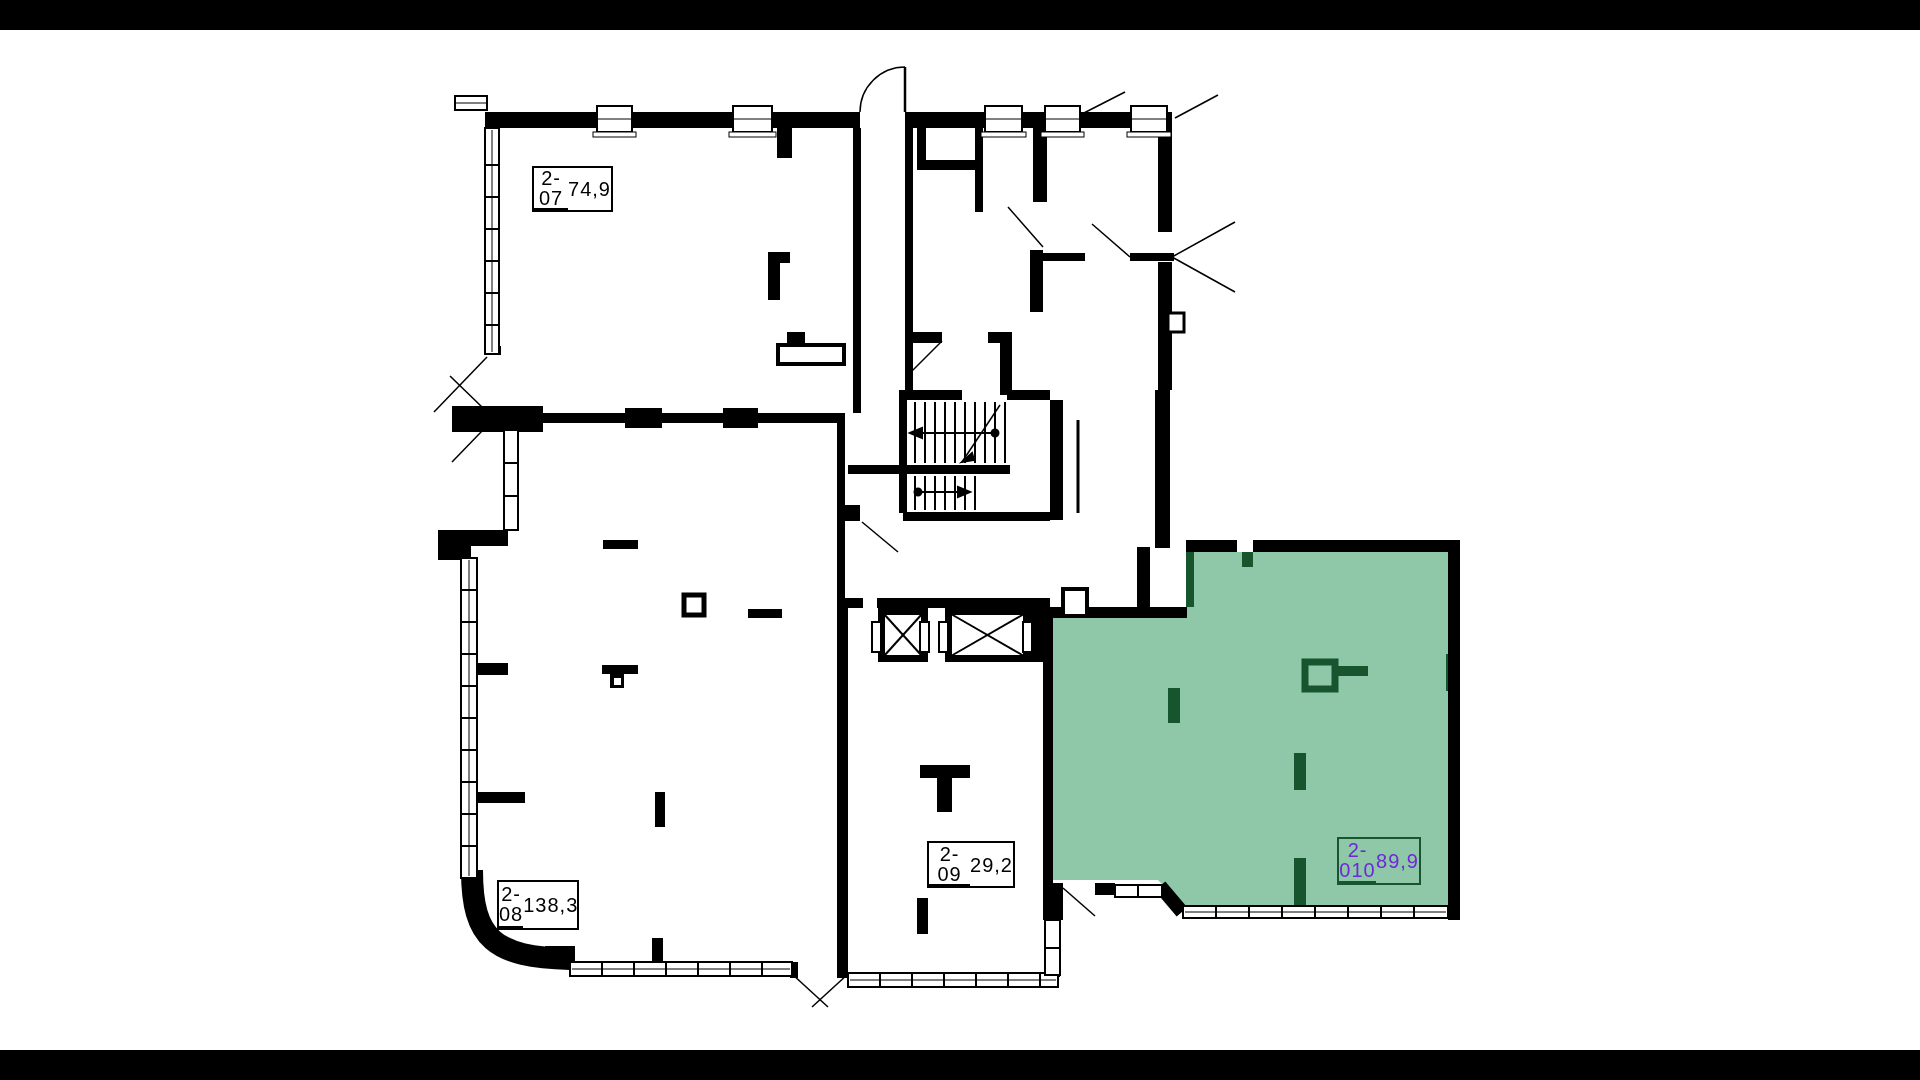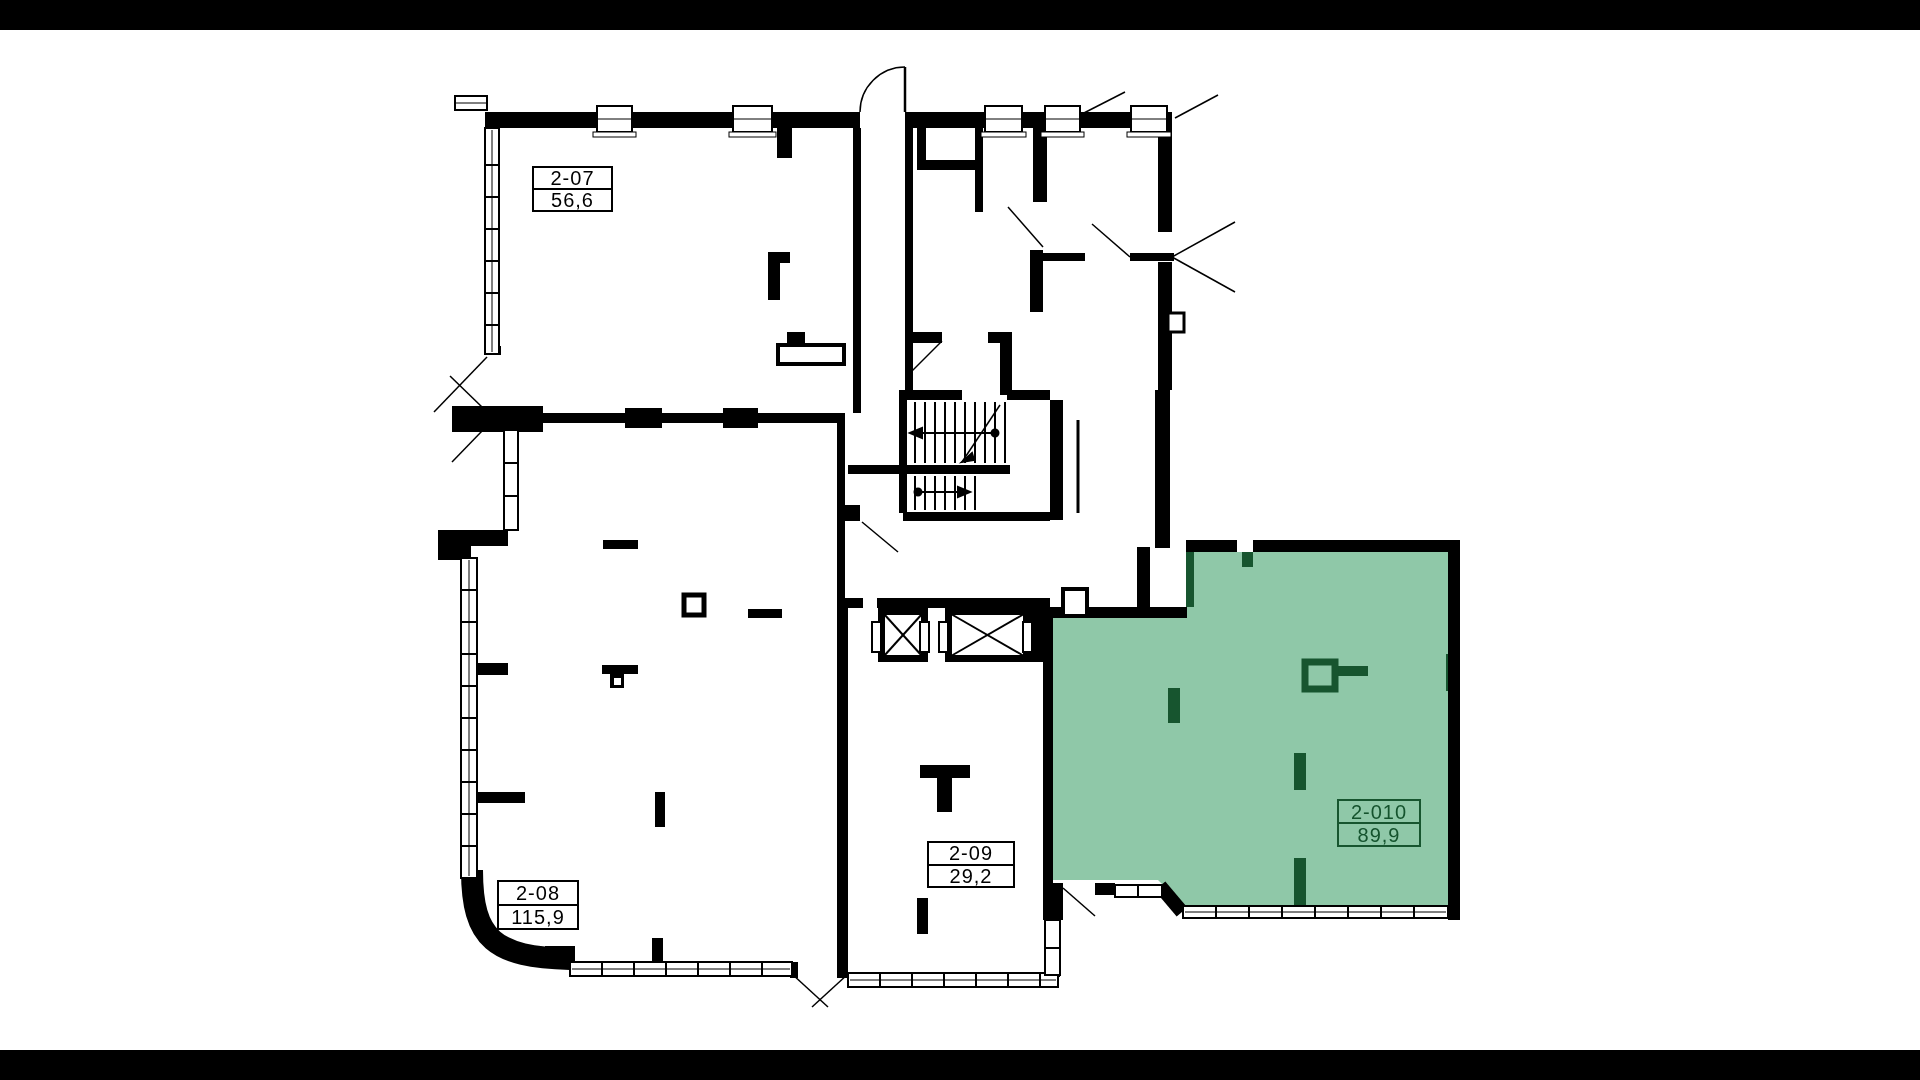--- a/index.html
+++ b/index.html
@@ -2,26 +2,26 @@
 <html><head>
 <meta charset="utf-8">
 <style>
   html,body{margin:0;padding:0;background:#000;}
   .stage{position:relative;width:1920px;height:1080px;background:#fff;overflow:hidden;
          font-family:"Liberation Sans", sans-serif;}
   .letterbox{position:absolute;left:0;width:100%;height:30px;background:#000;}
   .letterbox.top{top:0;}
   .letterbox.bottom{bottom:0;}
   svg.plan{position:absolute;left:0;top:0;width:1920px;height:1080px;}
-  .unit-label{position:absolute;display:flex;flex-direction:column;background:#fff;
+  .unit-label{position:absolute;display:flex;flex-direction:row;background:#fff;
       border:2px solid #000;color:#000;text-align:center;box-sizing:border-box;z-index:5;}
   .unit-label .row{flex:1;display:flex;align-items:center;justify-content:center;
       font-size:20px;letter-spacing:1px;line-height:1;}
   .unit-label .row.id{border-bottom:2px solid #000;}
-  .unit-label.green{background:#8fc8a8;border-color:#17552f;color:#14532d;}
+  .unit-label.green{background:#8fc8a8;border-color:#17552f;color:#6d28d9;margin-top:38px;}
   .unit-label.green .row.id{border-bottom-color:#17552f;}
 </style>
 </head>
 <body>
 
 <div class="stage">
   <div class="letterbox top"></div>
   <div class="letterbox bottom"></div>
 
   <svg class="plan" viewBox="0 0 1920 1080">
@@ -292,25 +292,25 @@
       <line x1="792" y1="974" x2="828" y2="1007"></line>
       <line x1="848" y1="974" x2="812" y2="1007"></line>
       <line x1="1063" y1="888" x2="1095" y2="916"></line>
       <line x1="1080" y1="115" x2="1125" y2="92"></line>
       <line x1="1175" y1="118" x2="1218" y2="95"></line>
     </g>
   </svg>
 
   <div class="unit-label" style="left:532px;top:166px;width:81px;height:46px;">
     <div class="row id">2-07</div>
-    <div class="row area">56,6</div>
+    <div class="row area">74,9</div>
   </div>
   <div class="unit-label" style="left:497px;top:840px;width:82px;height:50px;margin-top:40px;">
     <div class="row id">2-08</div>
-    <div class="row area">115,9</div>
+    <div class="row area">138,3</div>
   </div>
   <div class="unit-label" style="left:927px;top:841px;width:88px;height:47px;">
     <div class="row id">2-09</div>
     <div class="row area">29,2</div>
   </div>
   <div class="unit-label green" style="left:1337px;top:799px;width:84px;height:48px;">
     <div class="row id">2-010</div>
     <div class="row area">89,9</div>
   </div>
 </div>

